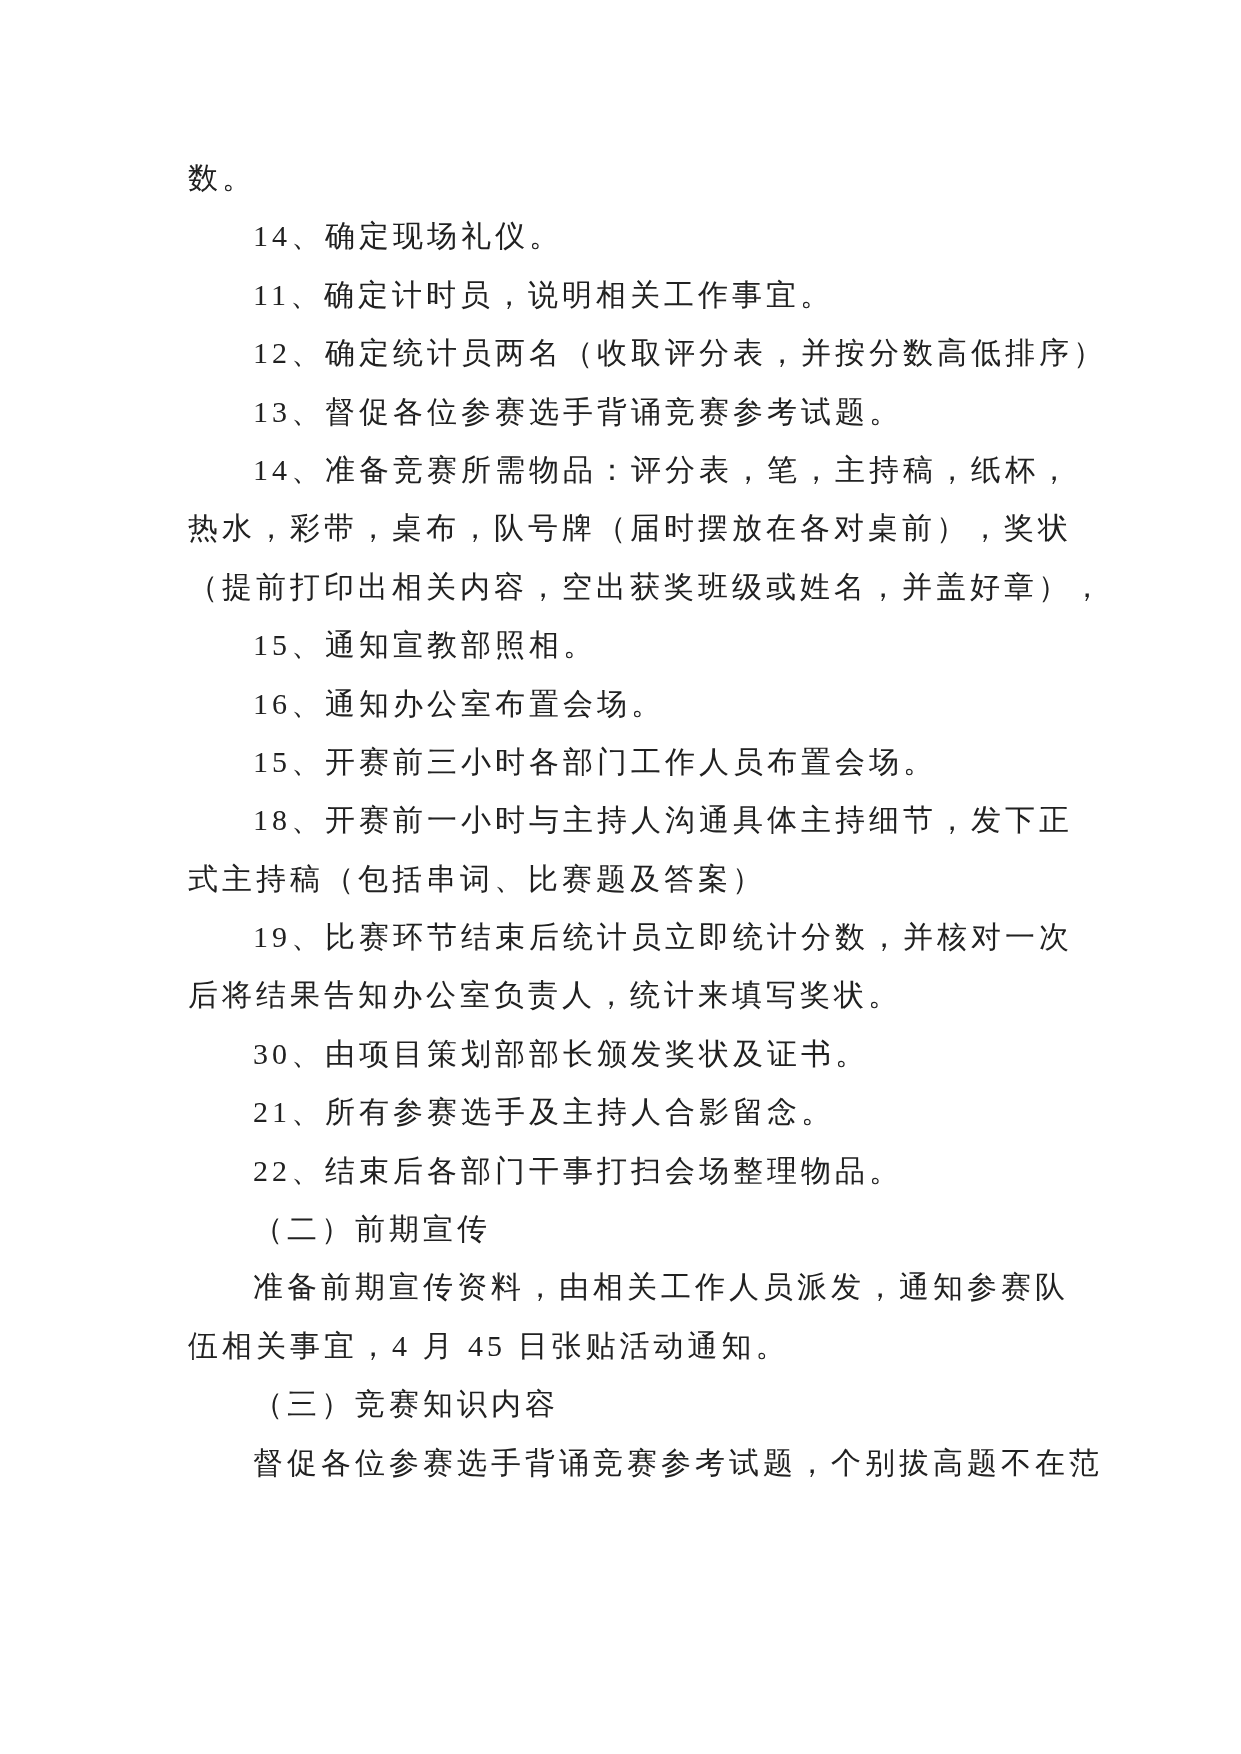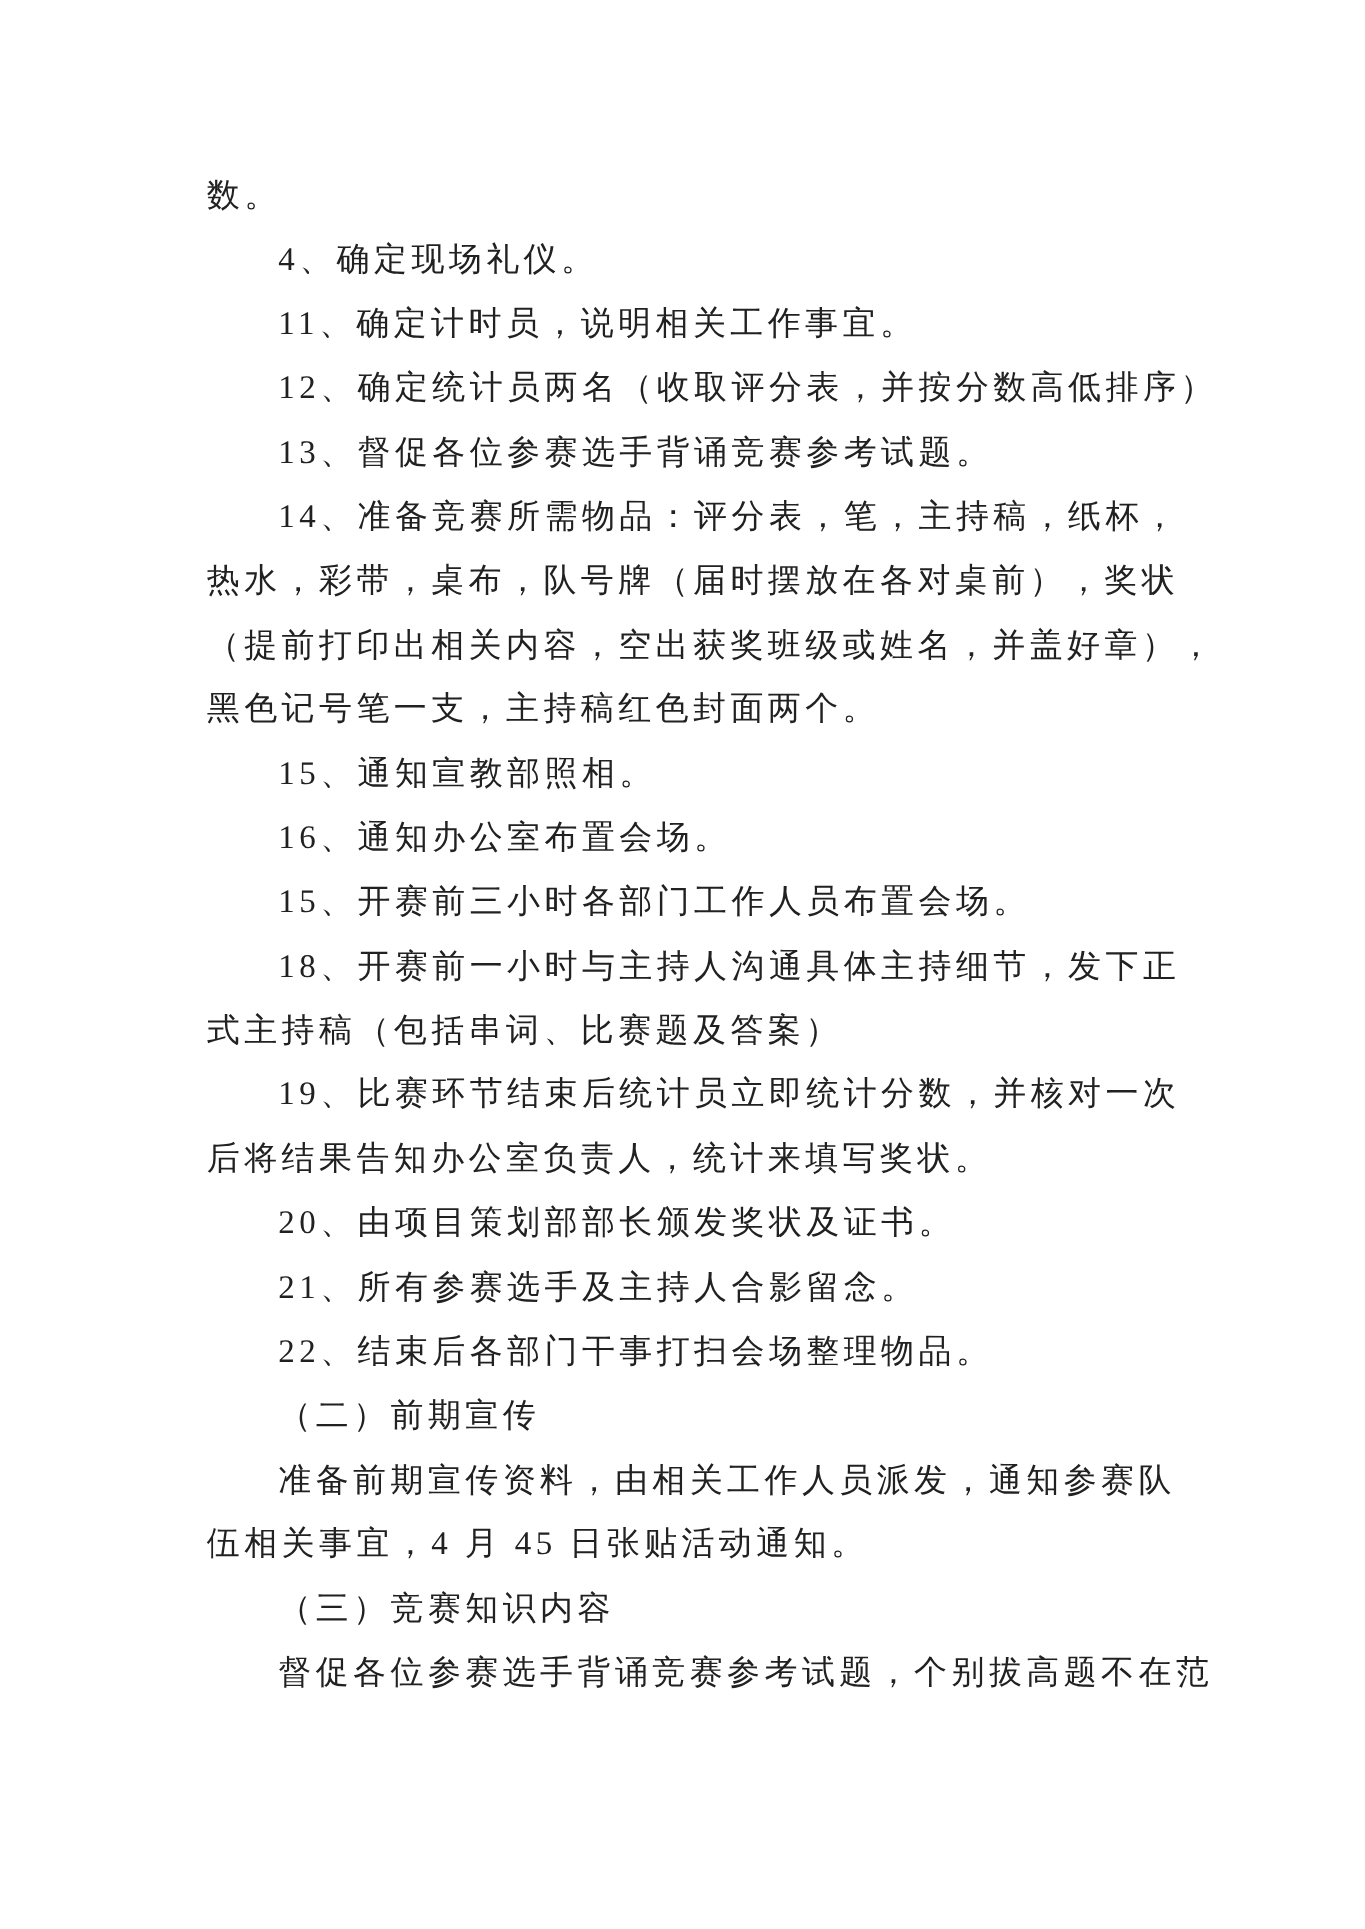--- a/index.html
+++ b/index.html
@@ -34,36 +34,35 @@
     padding-left: 65px;
   }
 </style>
 </head>
 <body>
 
 <div class="page">
   <div class="content" style="color: rgb(33, 33, 33);">
 
   <div class="line">数。</div>
-      <div class="line indent">4、确定现场礼仪。</div>
+      <div class="line indent">14、确定现场礼仪。</div>
       <div class="line indent">11、确定计时员，说明相关工作事宜。</div>
       <div class="line indent">12、确定统计员两名（收取评分表，并按分数高低排序）</div>
       <div class="line indent">13、督促各位参赛选手背诵竞赛参考试题。</div>
       <div class="line indent">14、准备竞赛所需物品：评分表，笔，主持稿，纸杯，</div>
       <div class="line">热水，彩带，桌布，队号牌（届时摆放在各对桌前），奖状</div>
       <div class="line">（提前打印出相关内容，空出获奖班级或姓名，并盖好章），</div>
-      <div class="line">黑色记号笔一支，主持稿红色封面两个。</div>
       <div class="line indent">15、通知宣教部照相。</div>
       <div class="line indent">16、通知办公室布置会场。</div>
       <div class="line indent">15、开赛前三小时各部门工作人员布置会场。</div>
       <div class="line indent">18、开赛前一小时与主持人沟通具体主持细节，发下正</div>
       <div class="line">式主持稿（包括串词、比赛题及答案）</div>
       <div class="line indent">19、比赛环节结束后统计员立即统计分数，并核对一次</div>
       <div class="line">后将结果告知办公室负责人，统计来填写奖状。</div>
-      <div class="line indent">20、由项目策划部部长颁发奖状及证书。</div>
+      <div class="line indent">30、由项目策划部部长颁发奖状及证书。</div>
       <div class="line indent">21、所有参赛选手及主持人合影留念。</div>
       <div class="line indent">22、结束后各部门干事打扫会场整理物品。</div>
       <div class="line indent">（二）前期宣传</div>
       <div class="line indent">准备前期宣传资料，由相关工作人员派发，通知参赛队</div>
       <div class="line">伍相关事宜，4 月 45 日张贴活动通知。</div>
       <div class="line indent">（三）竞赛知识内容</div>
       <div class="line indent">督促各位参赛选手背诵竞赛参考试题，个别拔高题不在范</div>
     </div>
 </div>
 

